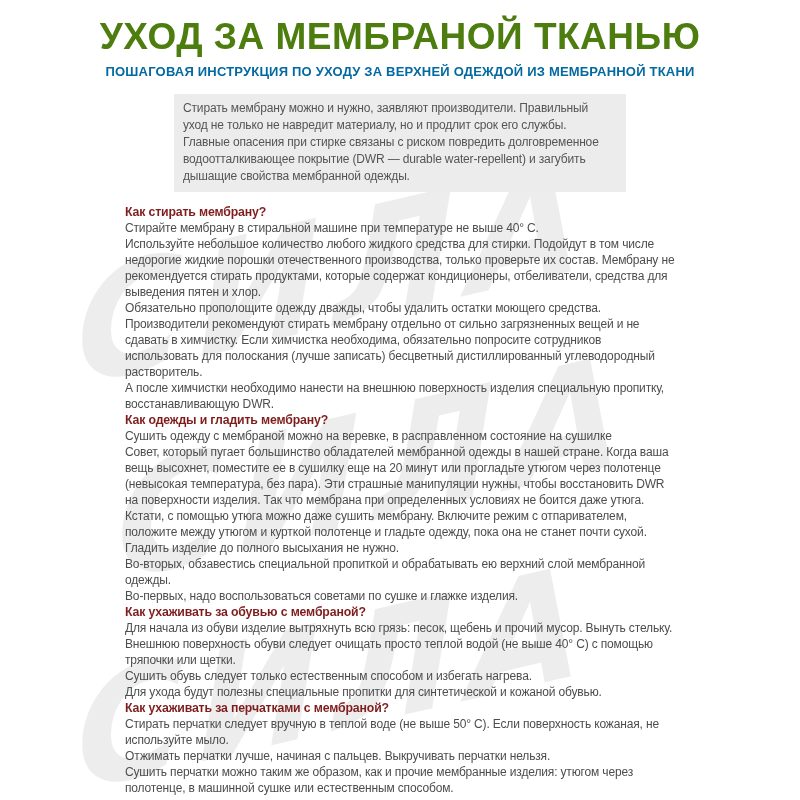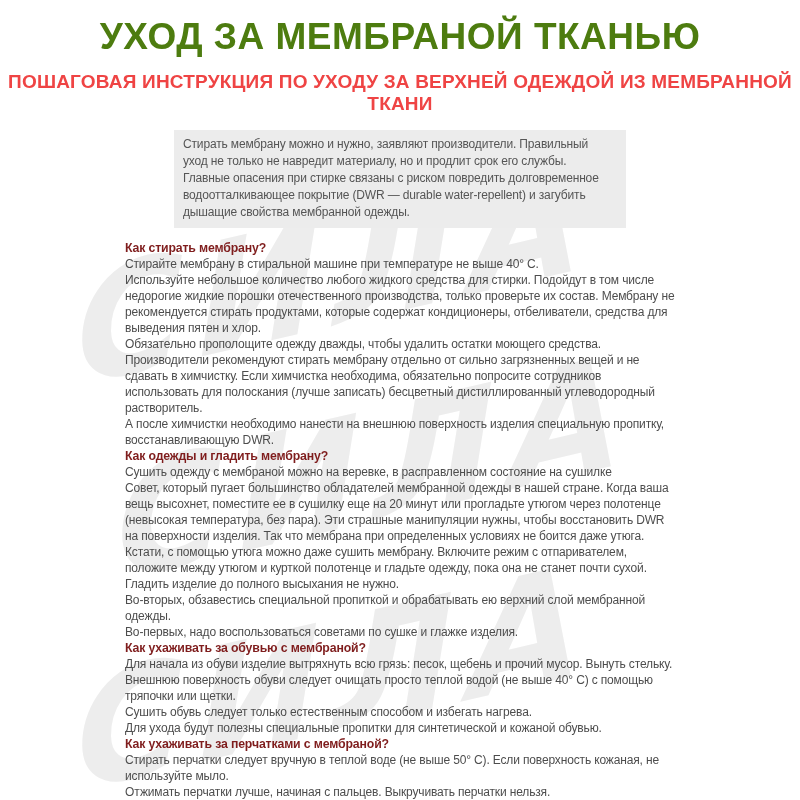--- a/index.html
+++ b/index.html
@@ -32,24 +32,24 @@
   .content-layer { position: relative; z-index: 1; }
   h1.title {
     margin-top: 16px;
     text-align: center;
     color: #4d7c0f;
     font-size: 37px;
     font-weight: 800;
     letter-spacing: 0.5px;
   }
   h2.subtitle {
-    margin-top: 13px;
+    margin-top: 6px;
     text-align: center;
-    color: #ef4444;
-    font-size: 19px;
+    color: #0369a1;
+    font-size: 13px;
     font-weight: bold;
     letter-spacing: 0.2px;
   }
   .intro-box {
     width: 452px;
     margin: 15px auto 0 auto;
     background: #ececec;
     padding: 6px 23px 7px 9px;
     color: #555555;
     font-size: 12px;

